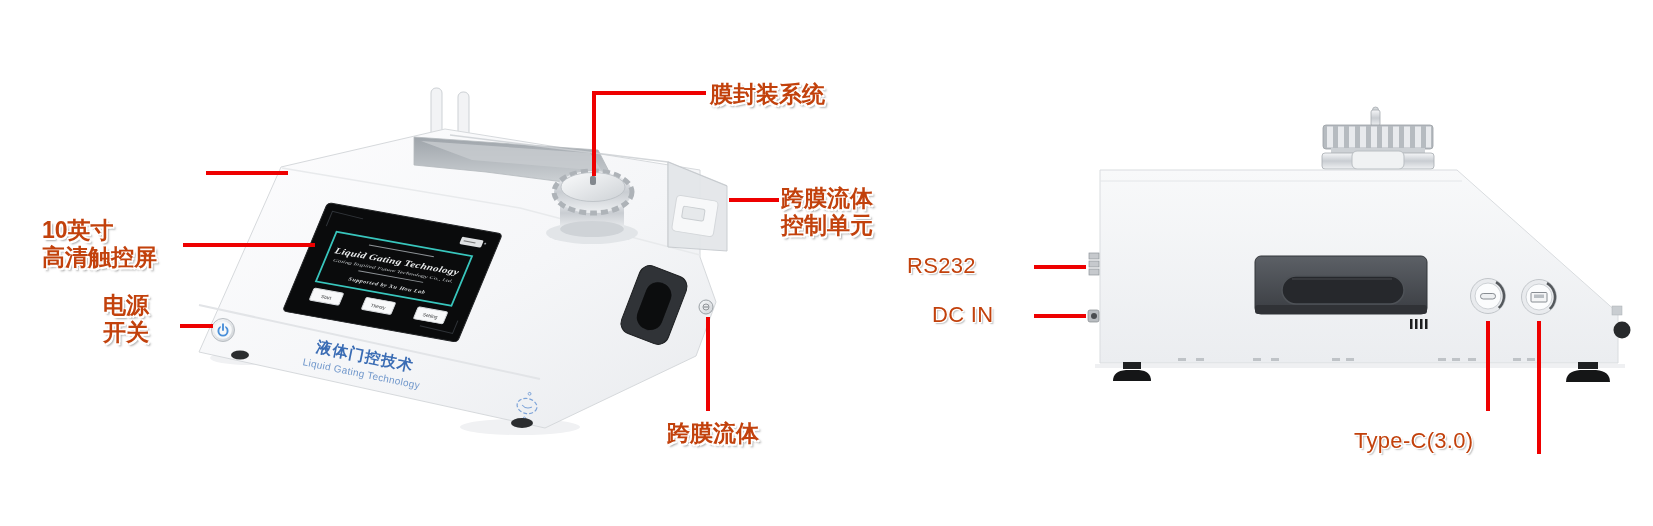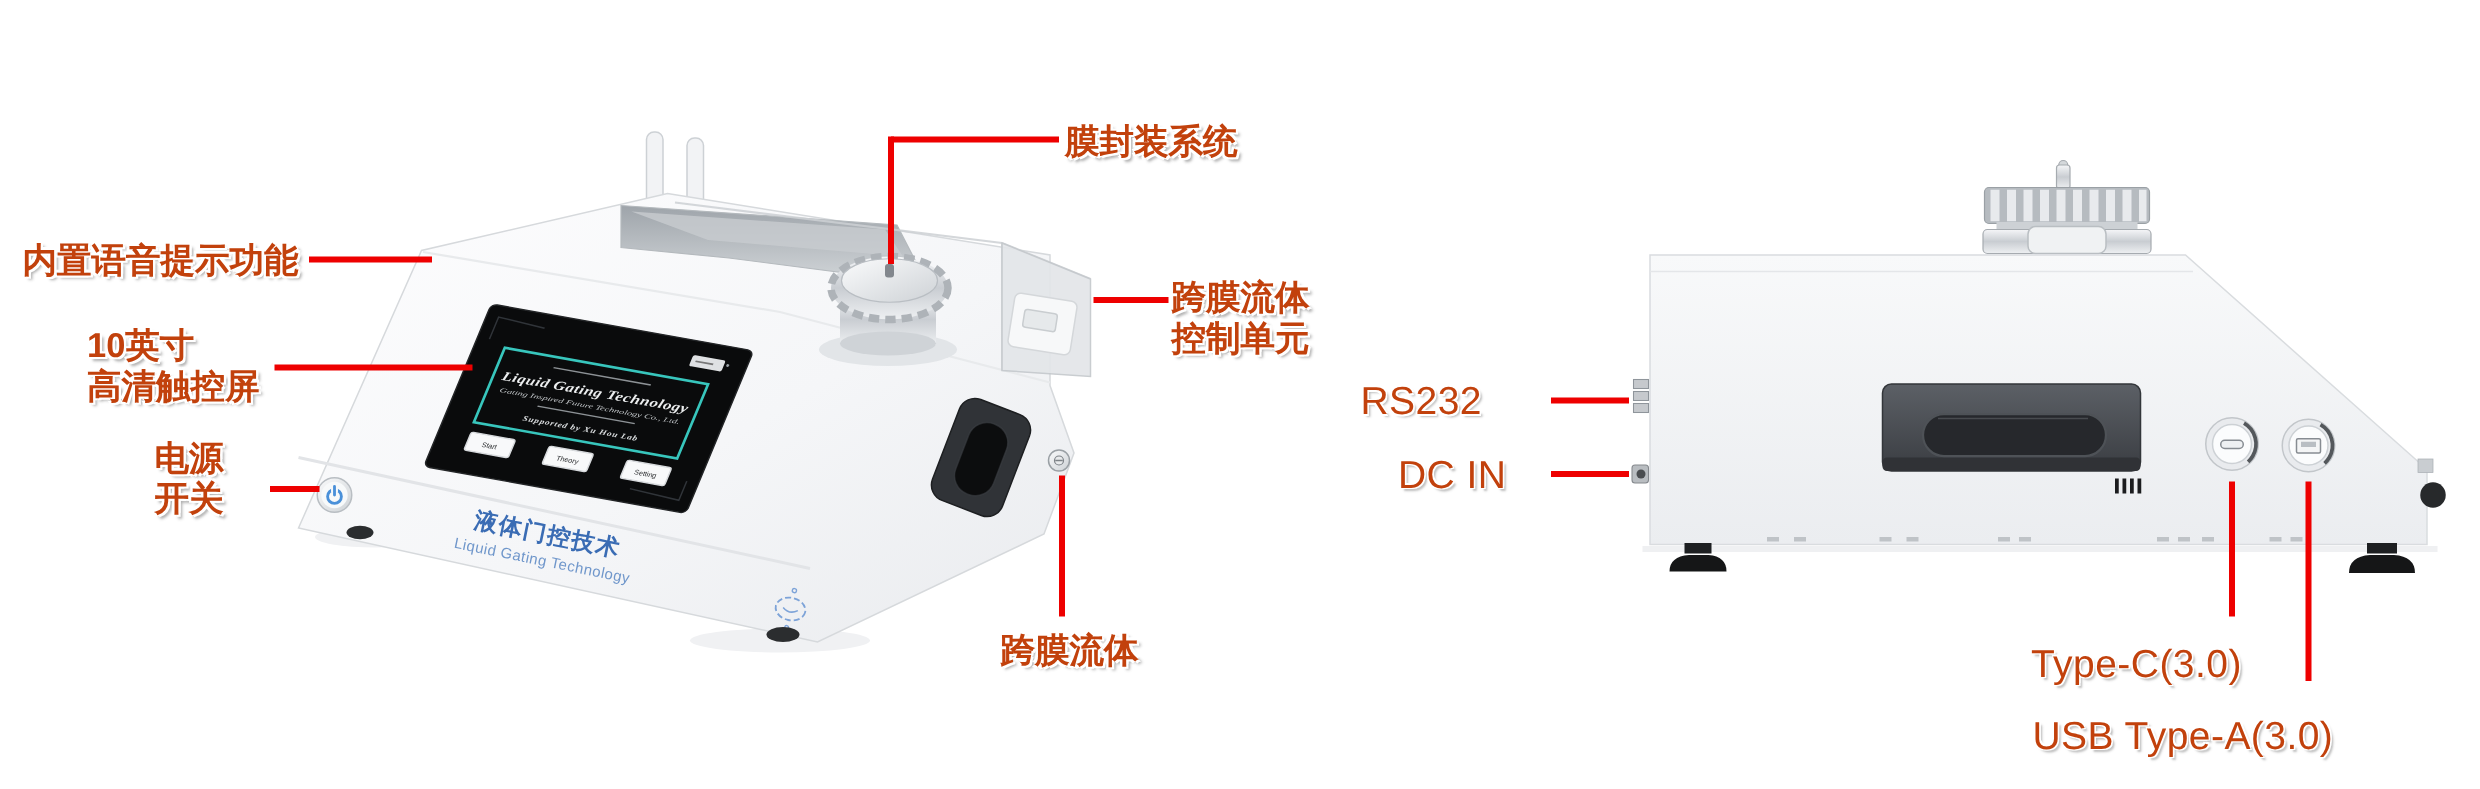--- a/index.html
+++ b/index.html
@@ -15,21 +15,21 @@
     overflow:hidden;font-family:"Liberation Sans",sans-serif;
   }
   .lbl{position:absolute;color:#c2410c;white-space:nowrap;line-height:1.15;}
   .lbl.cn{
     font-weight:bold;font-size:23px;
     text-shadow:-1.5px -1.5px 0 #fff,1.5px -1.5px 0 #fff,-1.5px 1.5px 0 #fff,
                 1.5px 1.5px 0 #fff,2.5px 2.5px 2px rgba(70,70,70,.45);
   }
   .lbl.cn .l2{line-height:1.22;}
   .lbl.en{
-    font-weight:400;font-size:26px;letter-spacing:.3px;
+    font-weight:400;font-size:22px;letter-spacing:.3px;
     text-shadow:-1px -1px 0 #fff,1px -1px 0 #fff,-1px 1px 0 #fff,
                 1px 1px 0 #fff,2px 2px 1.5px rgba(90,90,90,.4);
   }
   .center{text-align:center;}
   .hline,.vline{position:absolute;background:var(--red);}
   .hline{height:4px;}
   .vline{width:4px;}
   svg.scene{position:absolute;left:0;top:0;}
 </style>
 </head>
@@ -274,23 +274,22 @@
   <div class="hline" style="left:180px;top:324px;width:33px"></div>
   <div class="hline" style="left:729px;top:198px;width:50px"></div>
   <div class="vline" style="left:706px;top:317px;height:94px"></div>
   <div class="hline" style="left:1034px;top:265px;width:52px"></div>
   <div class="hline" style="left:1034px;top:314px;width:52px"></div>
   <div class="vline" style="left:1486px;top:321px;height:90px"></div>
   <div class="vline" style="left:1537px;top:321px;height:133px"></div>
 
   <div class="lbl cn" style="left:710px;top:81px">膜封装系统</div>
 
-  <div class="lbl cn" style="left:15px;top:160px">内置语音提示功能</div>
-
-  <div class="lbl cn" style="left:58px;top:217px">
+
+  <div class="lbl cn" style="left:42px;top:217px">
     <div>10英寸</div>
     <div class="l2">高清触控屏</div>
   </div>
 
   <div class="lbl cn center" style="left:90px;top:292px;width:72px">
     <div>电源</div>
     <div class="l2">开关</div>
   </div>
 
   <div class="lbl cn" style="left:781px;top:185px">
@@ -299,14 +298,13 @@
   </div>
 
   <div class="lbl cn" style="left:667px;top:420px">跨膜流体</div>
 
   <div class="lbl en" style="left:907px;top:253px">RS232</div>
 
   <div class="lbl en" style="left:932px;top:302px">DC IN</div>
 
   <div class="lbl en" style="left:1354px;top:428px">Type-C(3.0)</div>
 
-  <div class="lbl en" style="left:1355px;top:476px">USB Type-A(3.0)</div>
 </div>
 
 </body></html>

